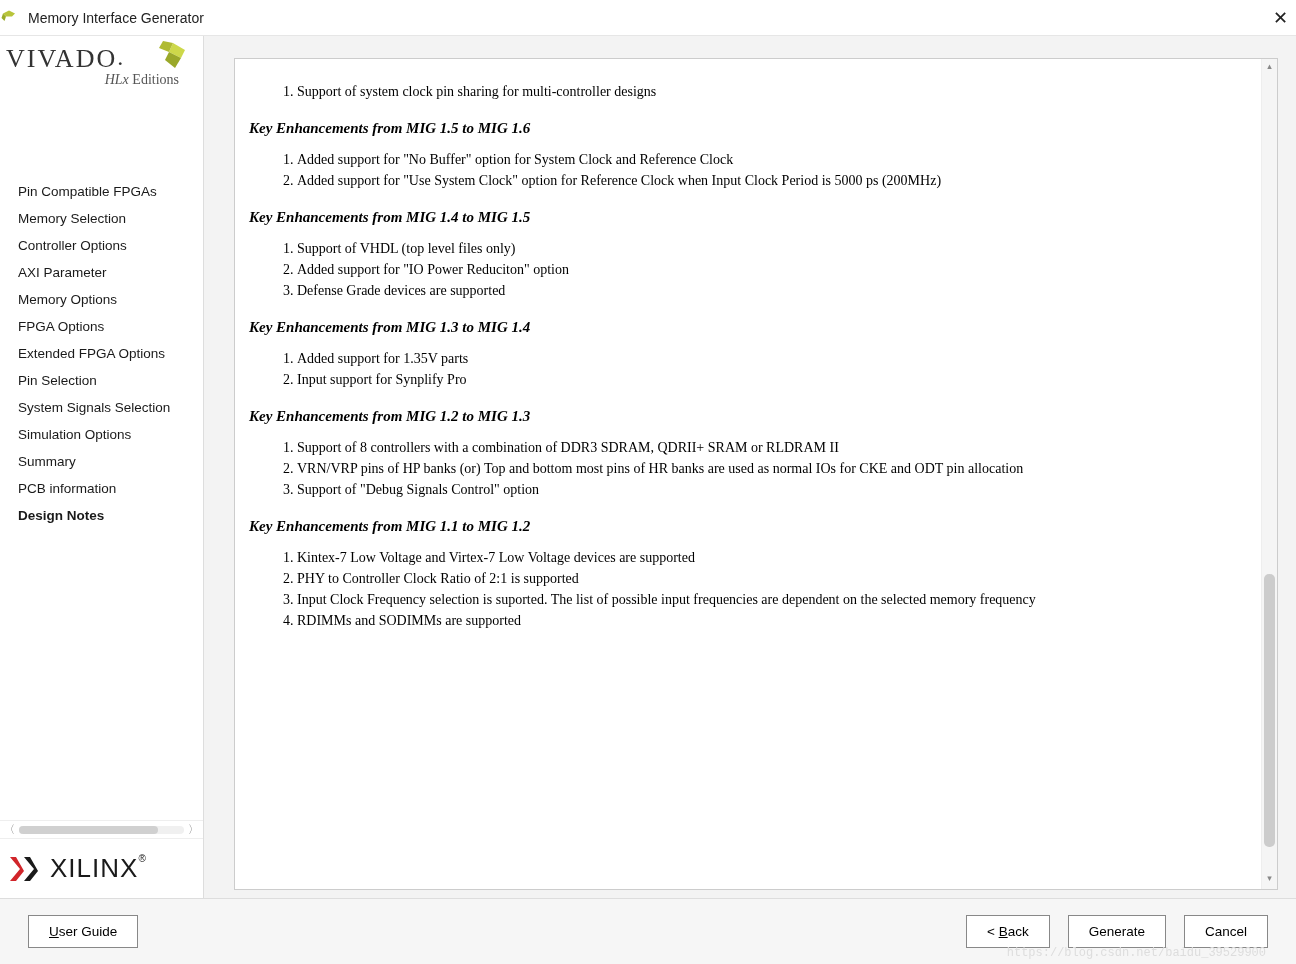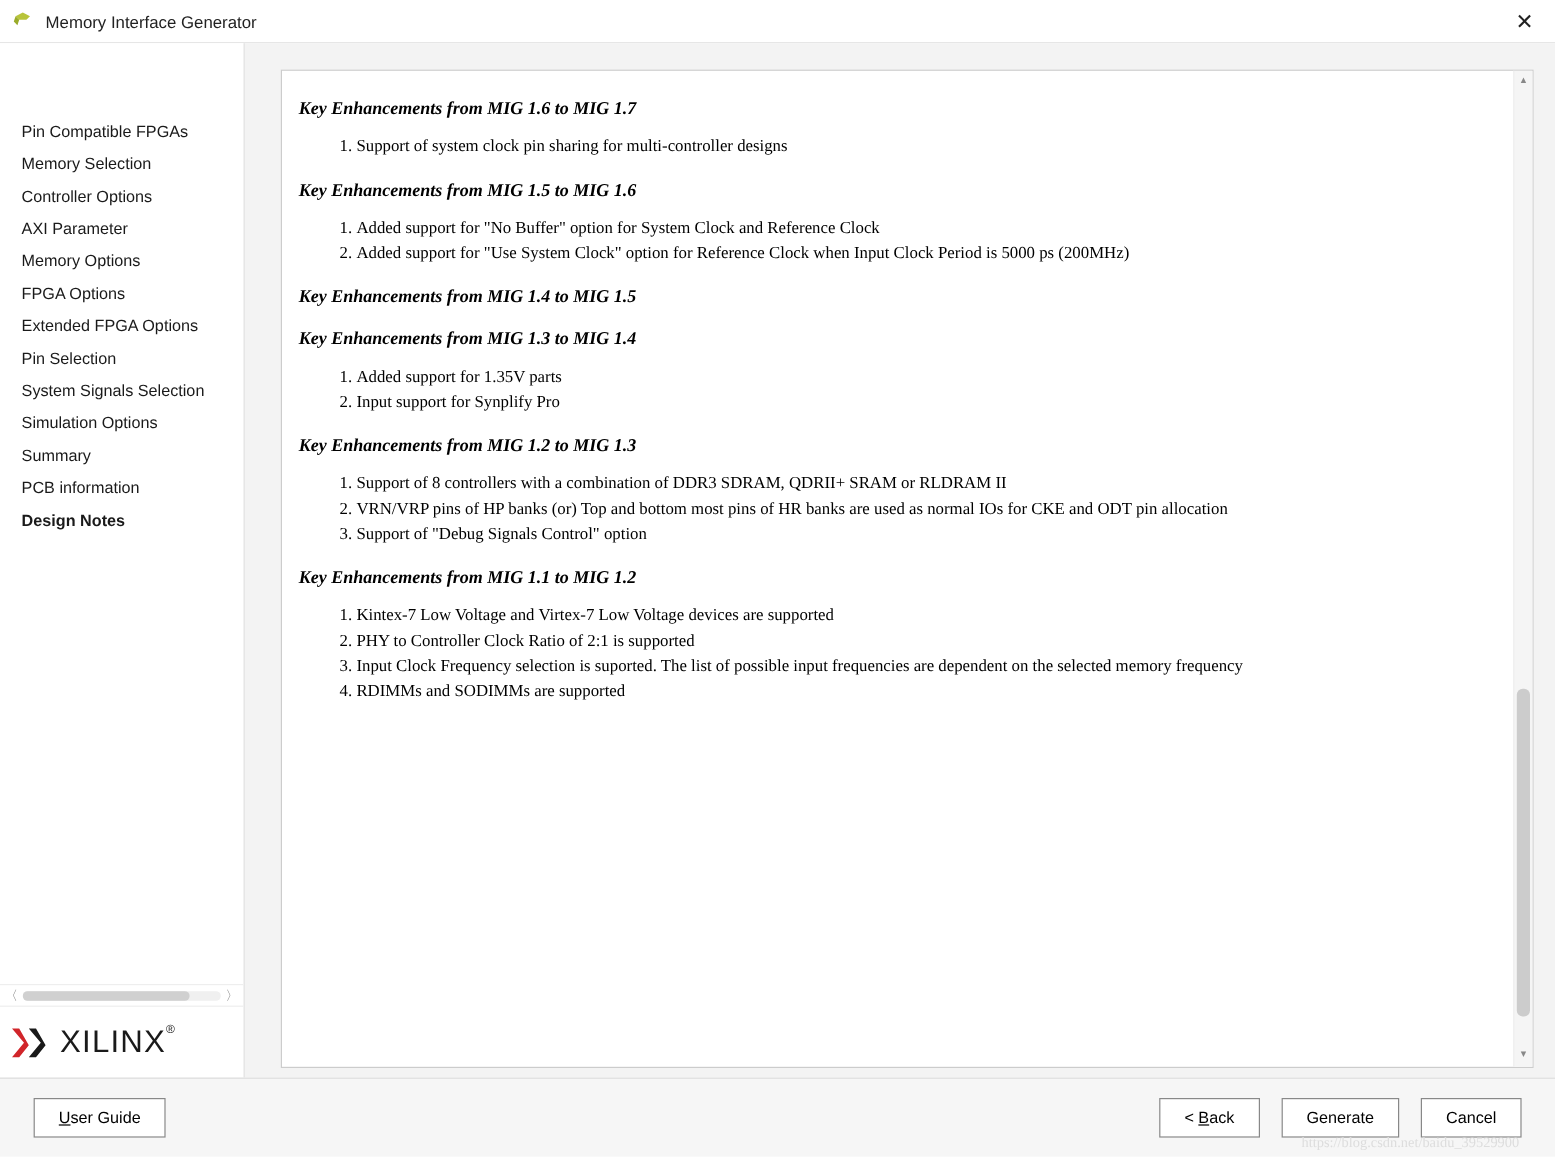--- a/index.html
+++ b/index.html
@@ -11,21 +11,21 @@
     width: 1296px;
     height: 964px;
     overflow: hidden;
     display: flex;
     flex-direction: column;
   }
   .titlebar {
     height: 36px;
     display: flex;
     align-items: center;
-    padding: 0 10px;
+    padding: 0 0;
     border-bottom: 1px solid #e6e6e6;
   }
   .titlebar .app-icon {
     width: 18px;
     height: 18px;
     margin-right: 10px;
   }
   .titlebar .title {
     font-size: 14px;
     color: #222;
@@ -189,38 +189,51 @@
     font-family: Arial, Helvetica, sans-serif;
   }
   .btn-group { display: flex; gap: 18px; }
   .underline-char { text-decoration: underline; }
   .watermark {
     position: absolute;
     right: 30px;
     bottom: 4px;
     font-size: 12px;
     color: #ddd;
-    font-family: Liberation Serif, serif;
+    font-family: Liberation Mono, monospace;
     pointer-events: none;
   }
 </style>
 </head>
 <body>
 
 <div class="titlebar">
   <svg class="app-icon" viewBox="0 0 24 24">
     <path d="M4 6 L12 2 L20 6 L16 10 L8 10 Z" fill="#b8c43a"></path>
     <path d="M4 6 L8 10 L6 16 L2 12 Z" fill="#9aab2a"></path>
   </svg>
   <span class="title">Memory Interface Generator</span>
   <span class="close">✕</span>
 </div>
 
 <div class="main-row">
   <div class="sidebar">
+    <div class="logo-area">
+      <div style="position:relative;">
+        <span class="vivado-logo">
+          <span>VIVADO</span><small>.</small>
+        </span>
+        <svg style="position:absolute; right:4px; top:-6px; width:40px; height:40px;" viewBox="0 0 40 40">
+          <path d="M20 5 L32 12 L28 20 L16 14 Z" fill="#cdd84a"></path>
+          <path d="M20 5 L16 14 L6 10 L10 3 Z" fill="#b0bb33"></path>
+          <path d="M16 14 L28 20 L22 30 L12 22 Z" fill="#9aa82a"></path>
+        </svg>
+      </div>
+      <div class="logo-sub"><span style="font-style:italic">HL</span><span style="font-style:italic">x</span> <span>Editions</span></div>
+    </div>
     <div class="nav-list" id="nav-list">
         <div class="nav-item">Pin Compatible FPGAs</div>
         <div class="nav-item">Memory Selection</div>
         <div class="nav-item">Controller Options</div>
         <div class="nav-item">AXI Parameter</div>
         <div class="nav-item">Memory Options</div>
         <div class="nav-item">FPGA Options</div>
         <div class="nav-item">Extended FPGA Options</div>
         <div class="nav-item">Pin Selection</div>
         <div class="nav-item">System Signals Selection</div>
@@ -241,30 +254,34 @@
         <path d="M4 6 L14 18 L4 30 L10 30 L18 20 L10 6 Z" fill="#d1252a"></path>
         <path d="M22 6 L32 18 L22 30 L28 30 L36 20 L28 6 Z" fill="#1a1a1a" transform="translate(-4,0)"></path>
       </svg>
       <span style="font-family:Arial;font-size:26px;letter-spacing:1px;color:#1a1a1a;">XILINX<span style="font-size:10px;vertical-align:top">®</span></span>
     </div>
   </div>
 
   <div class="content-col">
     <div class="content-wrap">
       <div class="doc" id="doc">
-          <h3>Key Enhancements from MIG 1.6 to MIG 1.7</h3>
           <ol>
             <li>Support of system clock pin sharing for multi-controller designs</li>
           </ol>
           <h3>Key Enhancements from MIG 1.5 to MIG 1.6</h3>
           <ol>
             <li>Added support for "No Buffer" option for System Clock and Reference Clock</li>
             <li>Added support for "Use System Clock" option for Reference Clock when Input Clock Period is 5000 ps (200MHz)</li>
           </ol>
           <h3>Key Enhancements from MIG 1.4 to MIG 1.5</h3>
+          <ol>
+            <li>Support of VHDL (top level files only)</li>
+            <li>Added support for "IO Power Reduciton" option</li>
+            <li>Defense Grade devices are supported</li>
+          </ol>
           <h3>Key Enhancements from MIG 1.3 to MIG 1.4</h3>
           <ol>
             <li>Added support for 1.35V parts</li>
             <li>Input support for Synplify Pro</li>
           </ol>
           <h3>Key Enhancements from MIG 1.2 to MIG 1.3</h3>
           <ol>
             <li>Support of 8 controllers with a combination of DDR3 SDRAM, QDRII+ SRAM or RLDRAM II</li>
             <li>VRN/VRP pins of HP banks (or) Top and bottom most pins of HR banks are used as normal IOs for CKE and ODT pin allocation</li>
             <li>Support of "Debug Signals Control" option</li>

